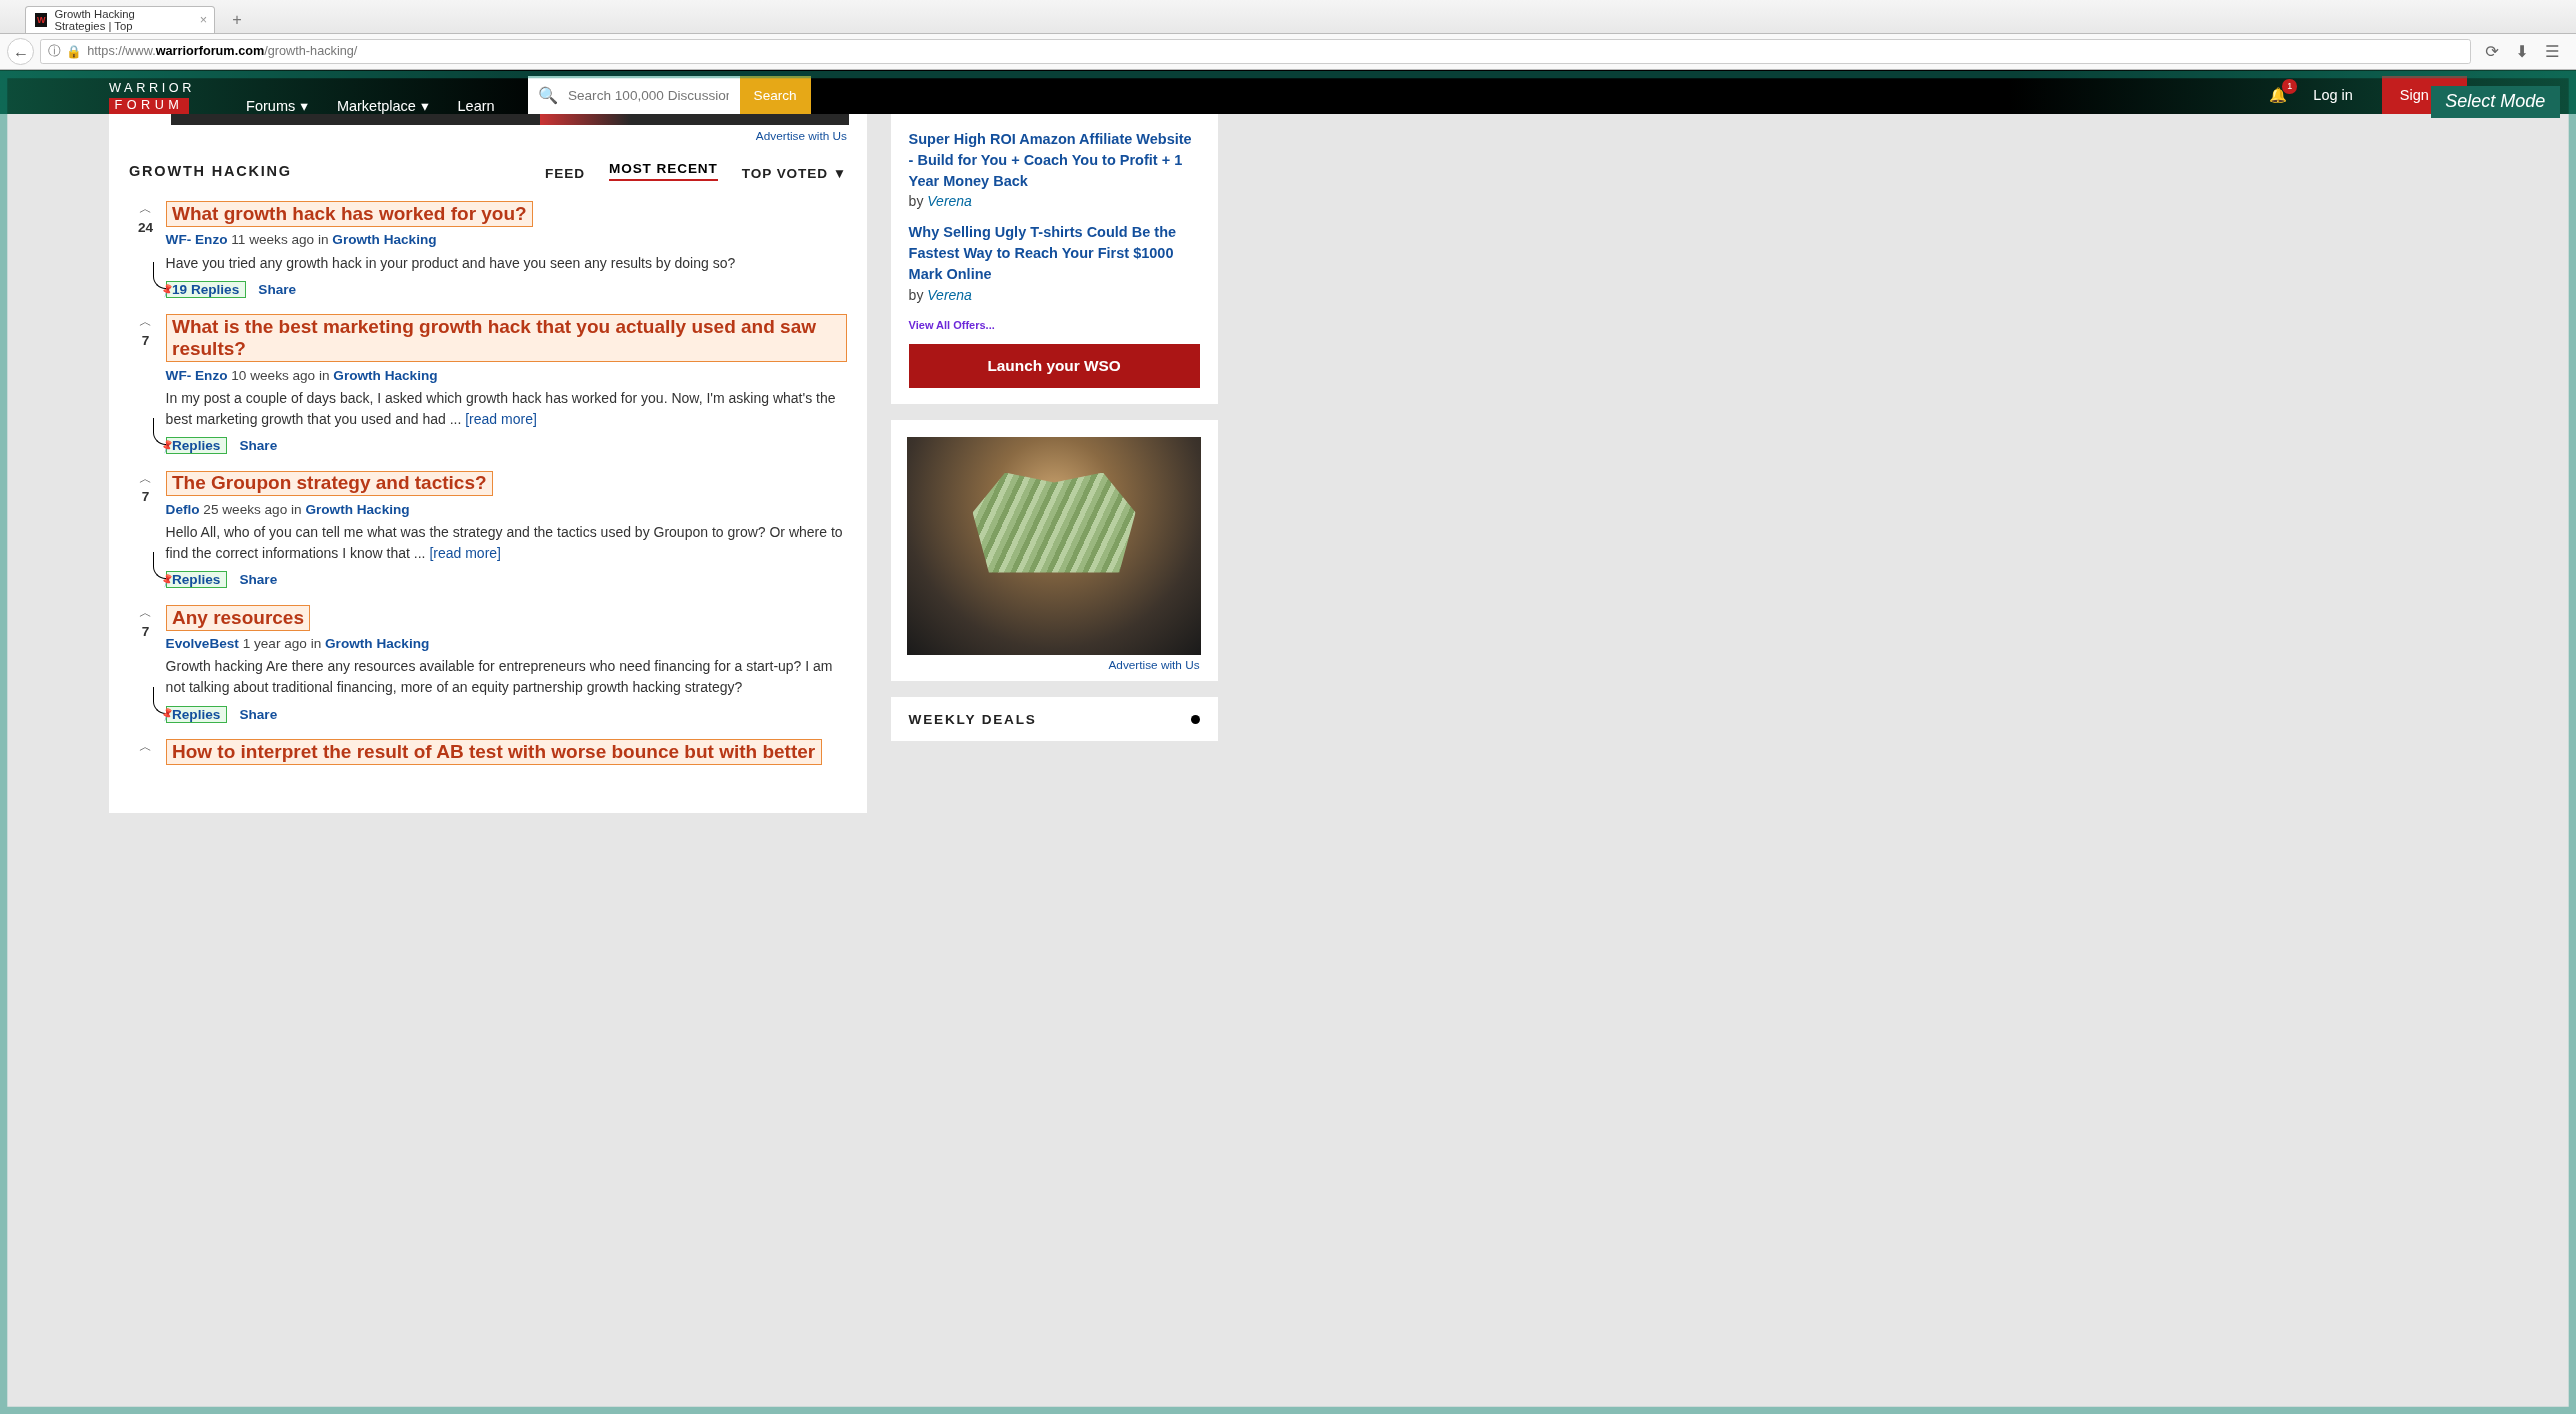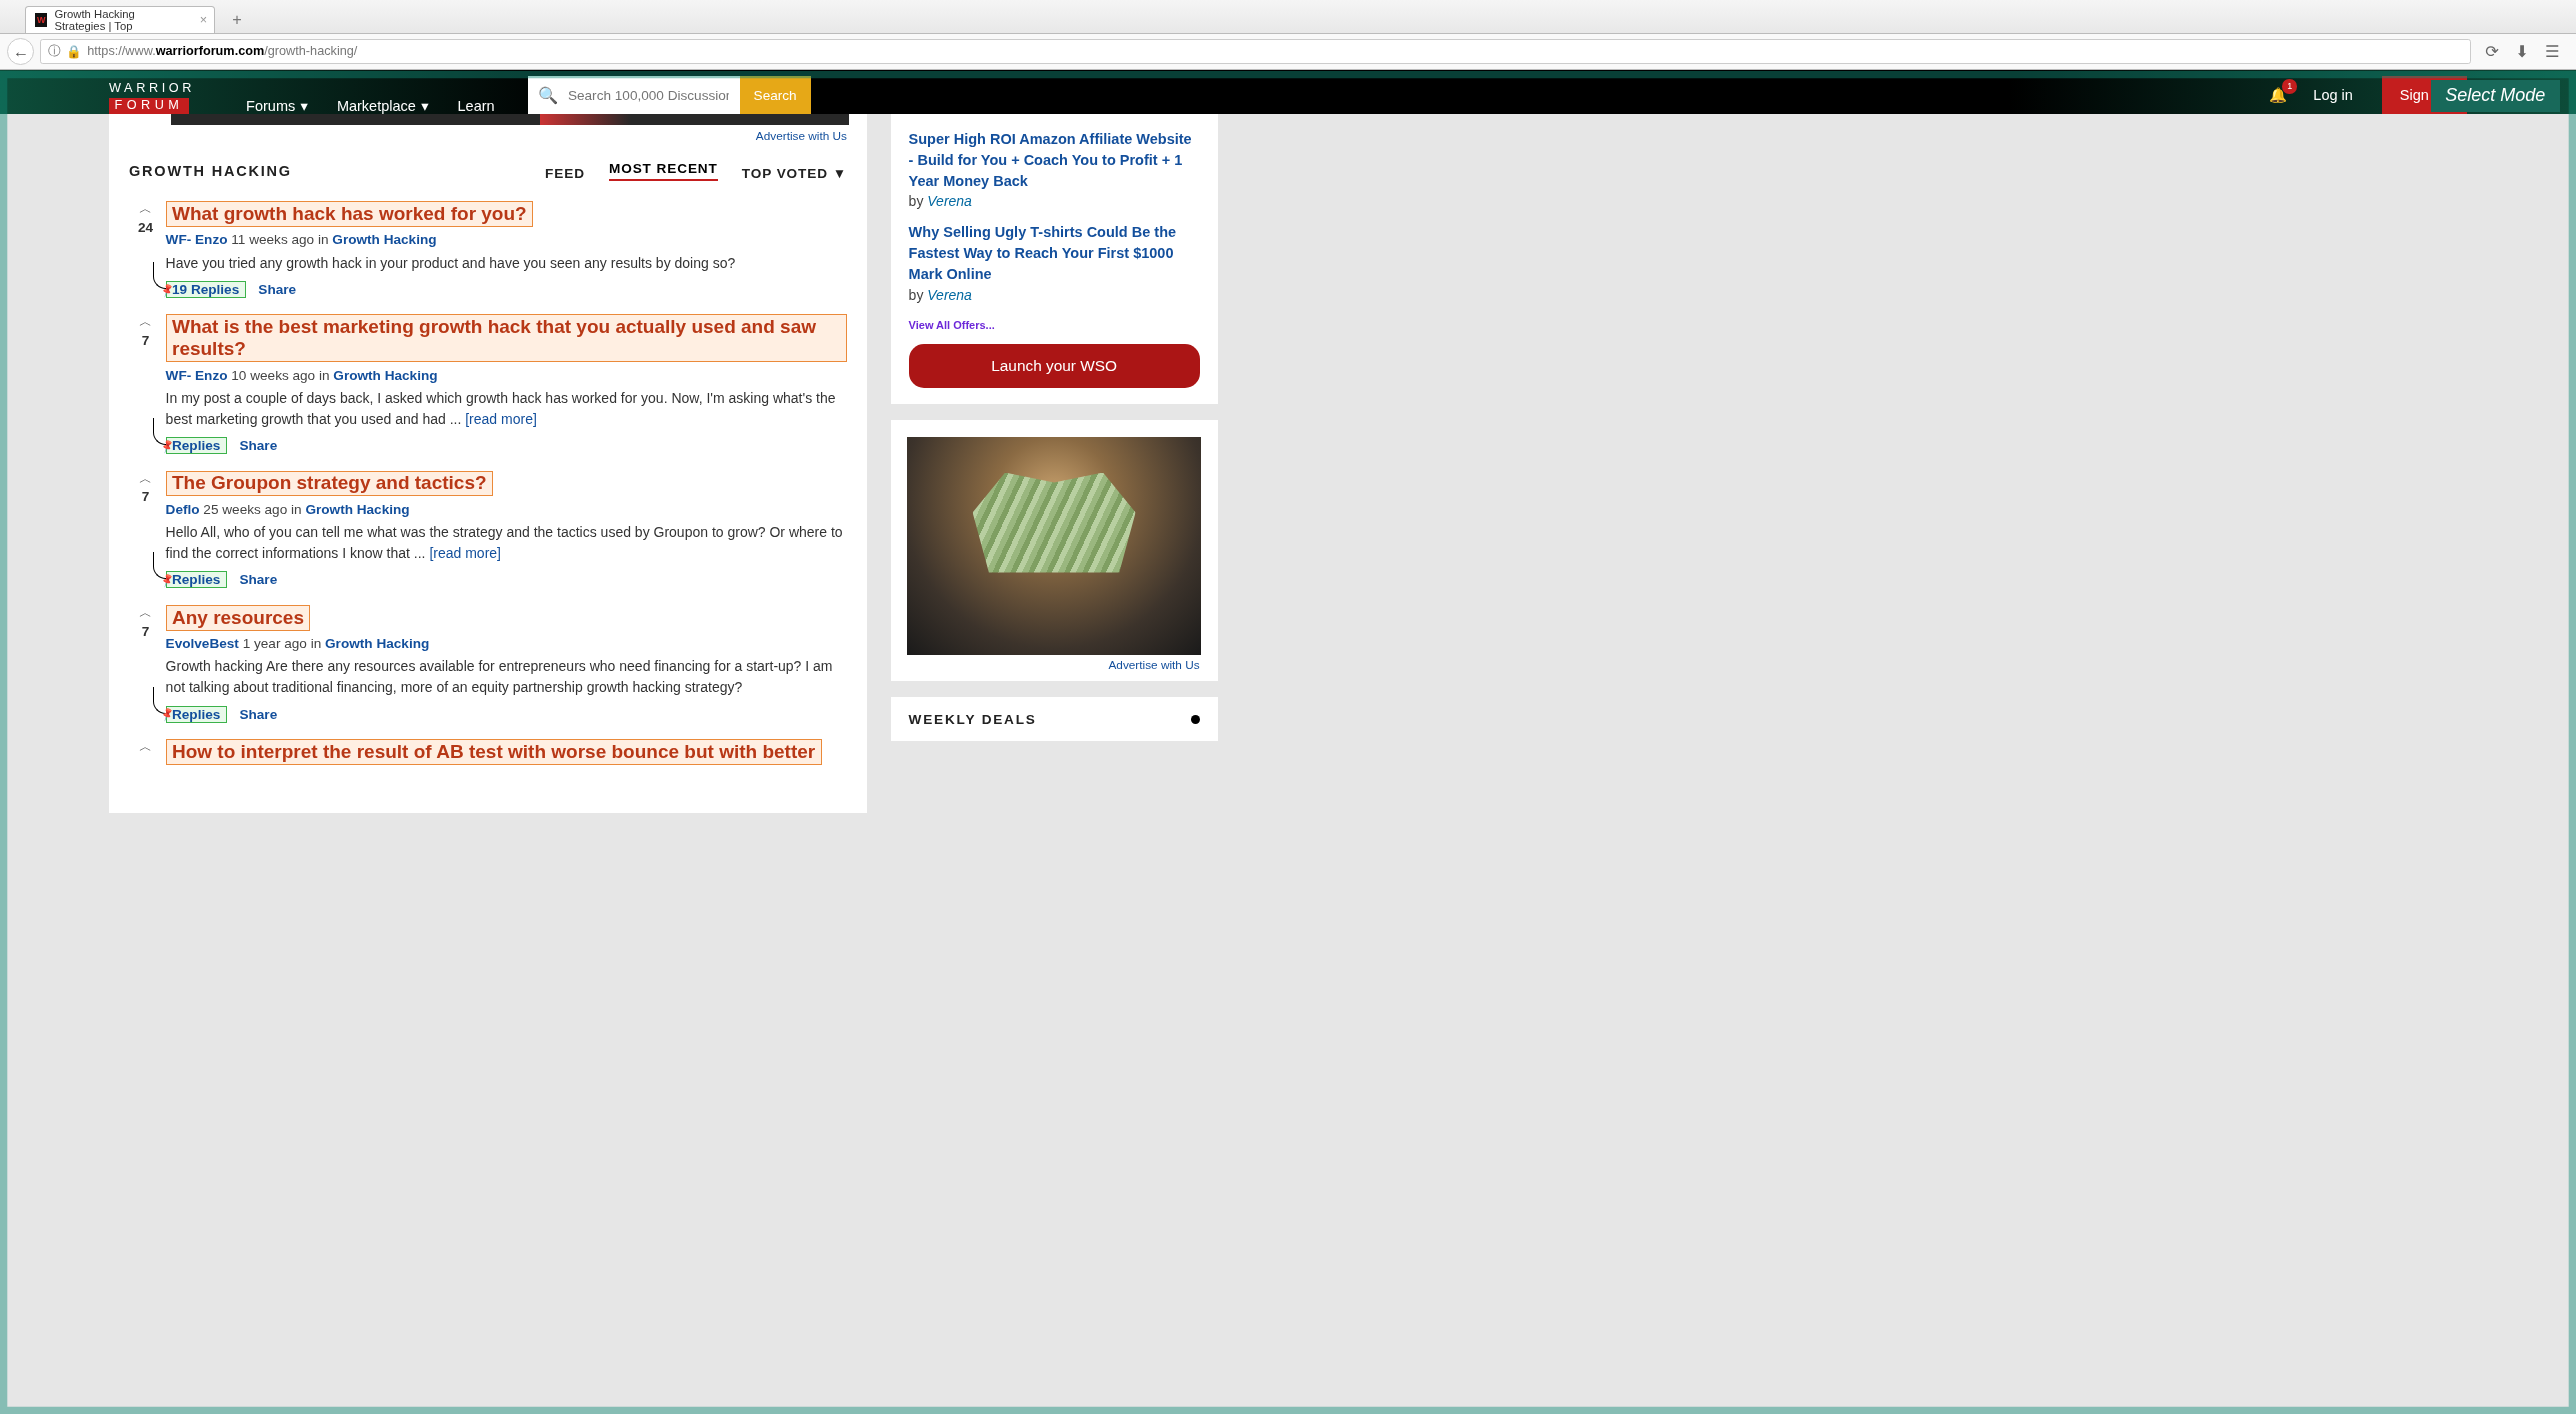--- a/index.html
+++ b/index.html
@@ -30,21 +30,21 @@
 .search-box { display:flex; margin-left:33px; height:38px; width:283px;}
 .search-box .inner { background:#fff; flex:1; display:flex; align-items:center; padding:0 11px; gap:9px; color:#888;}
 .search-box .inner input { border:none; outline:none; font-size:13.6px; width:100%; color:#555;}
 .search-box .sbtn { background:#e6a817; color:#fff; width:71px; display:flex; align-items:center; justify-content:center; font-size:13.6px; font-weight:500;}
 .right-nav { margin-left:auto; display:flex; align-items:center; gap:25.4px; color:#fff;}
 .bell-wrap { position:relative;}
 .badge { position:absolute; top:-7.3px; right:-9px; background:#c41e1e; color:#fff; font-size:9px; border-radius:50%; width:14.5px; height:14.5px; display:flex; align-items:center; justify-content:center;}
 .signup { background:#c41e1e; color:#fff; padding:11px 18px; margin-left:3.6px; font-size:14.5px; font-weight:500;}
 
 
-.select-mode { position:fixed; top:80px; right:16.3px; background:#18695a; color:#fff; font-style:italic; font-size:18px; padding:5.4px 14.5px; z-index:99;}
+.select-mode { position:fixed; top:86px; right:16.3px; background:#18695a; color:#fff; font-style:italic; font-size:18px; padding:5.4px 14.5px; z-index:99;}
 
 
 .halo { position:fixed; top:71px; left:0; right:0; bottom:0; pointer-events:none; box-shadow:inset 0 0 0 7.3px rgba(18,140,120,.45); z-index:50;}
 
 
 .wrap { margin:0 auto; padding:0 109px; display:flex; gap:23.6px; align-items:flex-start;}
 .main { background:#fff; width:758px; padding:0 0 36px 0; }
 .banner { height:11px; background:linear-gradient(90deg,#111 55%,#c41e1e 55%,#111 70%); margin:0 18px 1.8px 62px; border-left:36px solid #111; border-right:36px solid #111; opacity:.9;}
 .adv-link { text-align:right; color:#134f9c; font-size:11.8px; margin:3.6px 20px 12.7px 0; }
 .category-head { display:flex; align-items:center; justify-content:space-between; padding:5.4px 20px 11px 20px;}
@@ -71,21 +71,21 @@
 .curve { width:12.7px; height:27px; border-left:1.4px solid #000; border-bottom:1.4px solid #000; border-bottom-left-radius:12.7px; position:absolute; left:-12.7px; bottom:9px;}
 
 
 .side { width:327px; display:flex; flex-direction:column; gap:16.3px;}
 .card { background:#fff; padding:14.5px 18px 16.3px 18px;}
 .card .cut { color:#444; font-size:14px; line-height:1.5; padding-bottom:9px; border-bottom:2.7px solid #c41e1e; margin-bottom:11px;}
 .offer { color:#134f9c; font-size:14.5px; font-weight:700; line-height:1.45; display:block;}
 .byline { color:#444; font-size:14px; margin:1.8px 0 12.7px 0;}
 .byline .who { color:#0369a1;font-style:italic;}
 .view-all { color:#6d28d9; font-size:11px; font-weight:700;}
-.launch { background:#ab1515; color:#fff; text-align:center; font-size:15.4px; font-weight:400; padding:12.7px 0; margin-top:12.7px;border-radius:15px;}
+.launch { background:#ab1515; color:#fff; text-align:center; font-size:15.4px; font-weight:700; padding:12.7px 0; margin-top:12.7px;}
 .promo { background:#fff; padding:0;}
 .promo-img { margin:16.3px 16.3px 0 16.3px; background:#1b1b1b; height:218px; position:relative; overflow:hidden; display:flex; align-items:flex-end;}
 .promo-txt { background:#000; color:#fff; text-align:center; font-size:15.4px; font-weight:600; padding:7.3px 12.7px 9px 12.7px; line-height:1.35;}
 .promo-bg { position:absolute; inset:0; background:radial-gradient(circle at 50% 28%,#caa36f 0%,#8a6a43 28%,#3c332b 70%,#1a1a1a 100%);}
 .money { position:absolute; top:36px; left:50%; transform:translateX(-50%); width:163px; height:100px; background:repeating-linear-gradient(115deg,#b8cfa0 0 5.4px,#9ab77f 5.4px 11px,#7f9f62 11px 16.3px); clip-path:polygon(10% 100%,0 40%,20% 0,50% 10%,80% 0,100% 40%,90% 100%); box-shadow:0 3.6px 9px rgba(0,0,0,.6);}
 .promo-adv { text-align:right; color:#134f9c; font-size:11.8px; margin:3.6px 18px 9px 0;}
 .weekly { background:#fff; padding:14.5px 18px; display:flex; justify-content:space-between; align-items:center;}
 .weekly-title { letter-spacing:1.8px; font-weight:800; font-size:13.6px; color:#222;}
 .dot { width:9px;height:9px;background:#000;border-radius:50%;}
 

